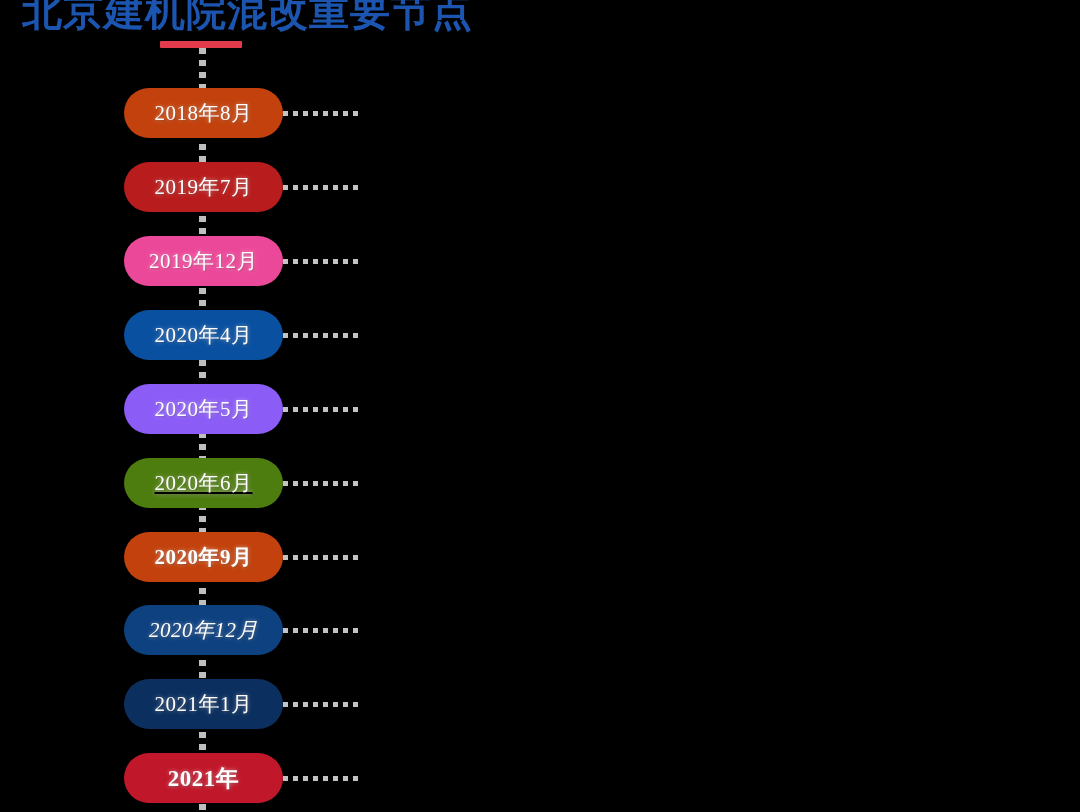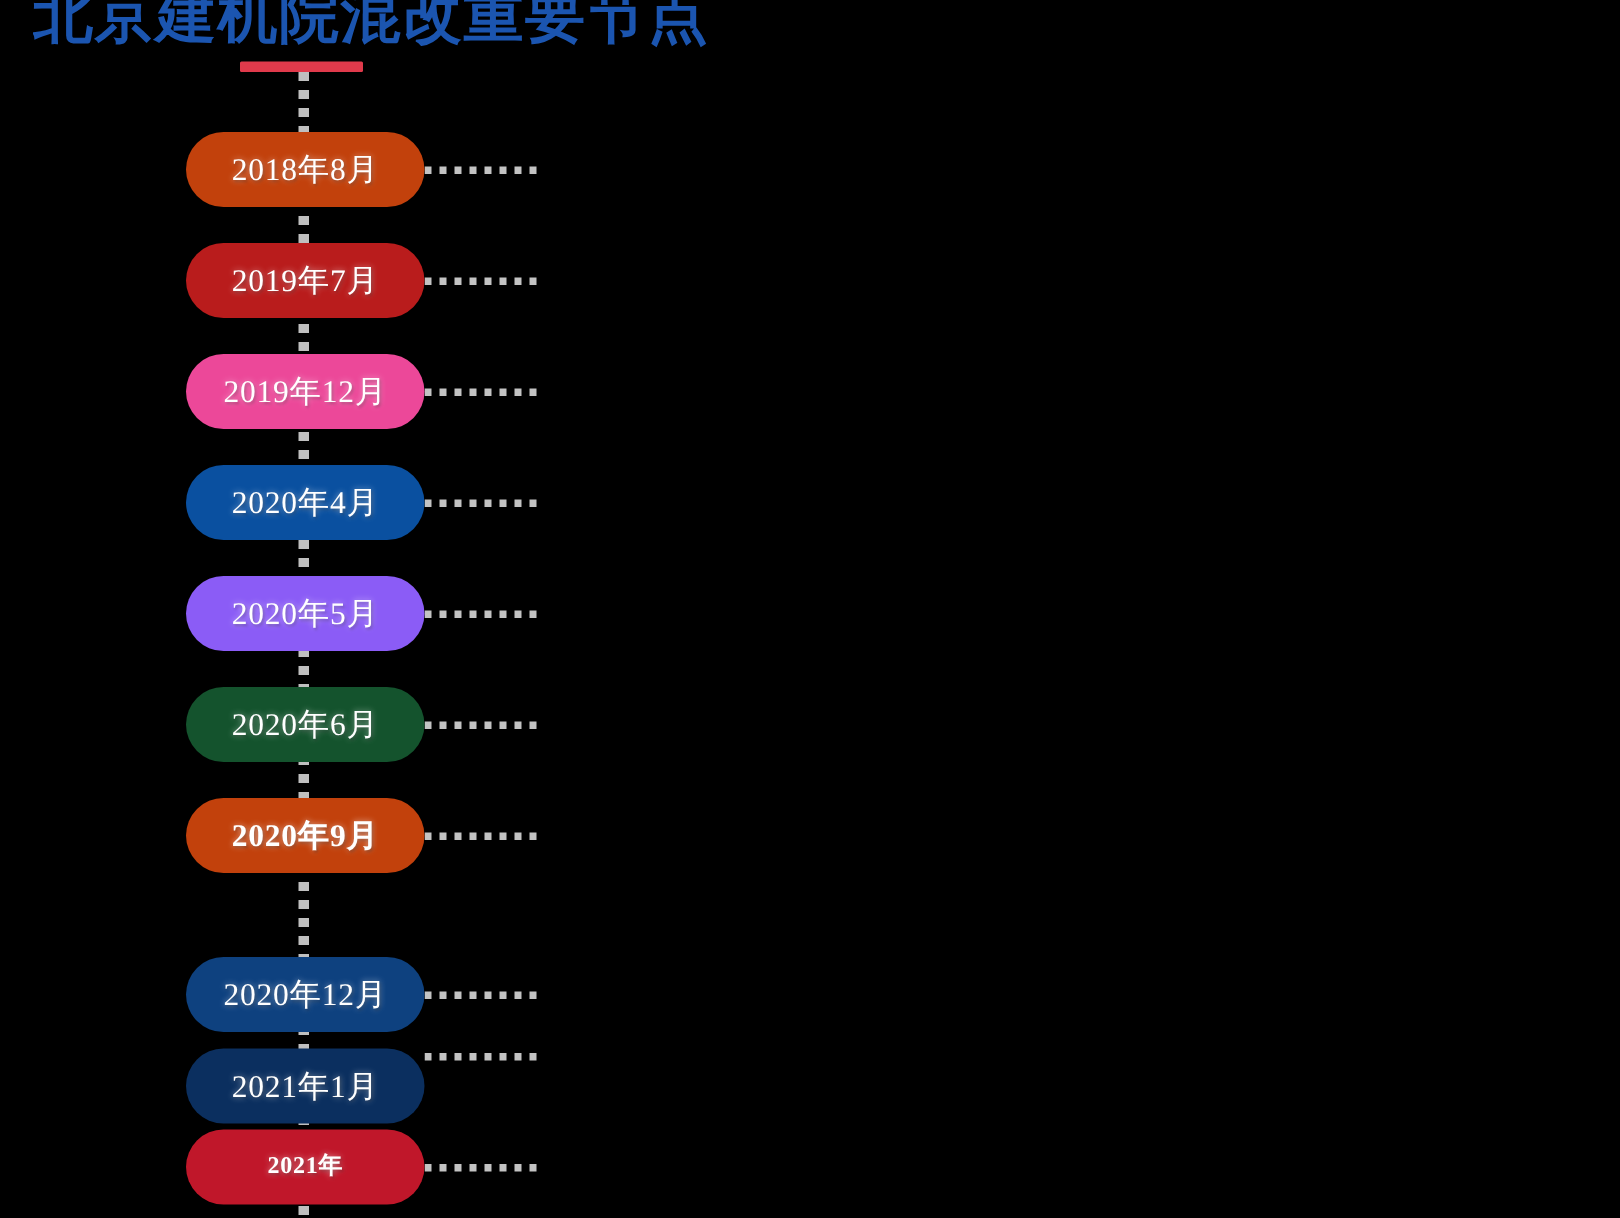--- a/index.html
+++ b/index.html
@@ -93,21 +93,21 @@
     font-family: "Liberation Serif", "DejaVu Serif", serif;
     font-size: 21px;
     line-height: 1;
     letter-spacing: 0.5px;
     text-shadow: 0 0 4px rgba(255,255,255,0.55),
                  1px 1px 2px rgba(0,0,0,0.28);
     white-space: nowrap;
   }
   .pill-label.bold {
     font-weight: bold;
-    font-size: 16px;
+    font-size: 23px;
   }
 
   
   .connector {
     position: absolute;
     left: 159px;
     top: 23px;
     width: 78px;
     height: 5px;
     background-image: linear-gradient(
@@ -158,39 +158,39 @@
         </div>
       </div>
       <div class="timeline-item" style="top: 384px;">
         <div class="connector"></div>
         <div class="pill" style="background: #8b5cf6;">
           <span class="pill-label">2020年5月</span>
         </div>
       </div>
       <div class="timeline-item" style="top: 458px;">
         <div class="connector"></div>
-        <div class="pill" style="background: #14532d;">
+        <div class="pill" style="background: #4d7c0f; text-decoration: underline;">
           <span class="pill-label">2020年6月</span>
         </div>
       </div>
       <div class="timeline-item" style="top: 532px;">
         <div class="connector"></div>
         <div class="pill" style="background: #c2410c; font-weight: bold;">
           <span class="pill-label">2020年9月</span>
         </div>
       </div>
-      <div class="timeline-item" style="top: 638px;">
+      <div class="timeline-item" style="top: 605px; font-style: italic;">
         <div class="connector"></div>
         <div class="pill" style="background: rgb(14, 65, 127);">
           <span class="pill-label">2020年12月</span>
         </div>
       </div>
       <div class="timeline-item" style="top: 679px;">
         <div class="connector"></div>
-        <div class="pill" style="background: rgb(11, 47, 95); margin-top: 20px;">
+        <div class="pill" style="background: rgb(11, 47, 95);">
           <span class="pill-label">2021年1月</span>
         </div>
       </div>
       <div class="timeline-item" style="top: 753px;">
         <div class="connector"></div>
         <div class="pill" style="background: rgb(192, 23, 42);">
           <span class="pill-label bold">2021年</span>
         </div>
       </div>
     </div>

